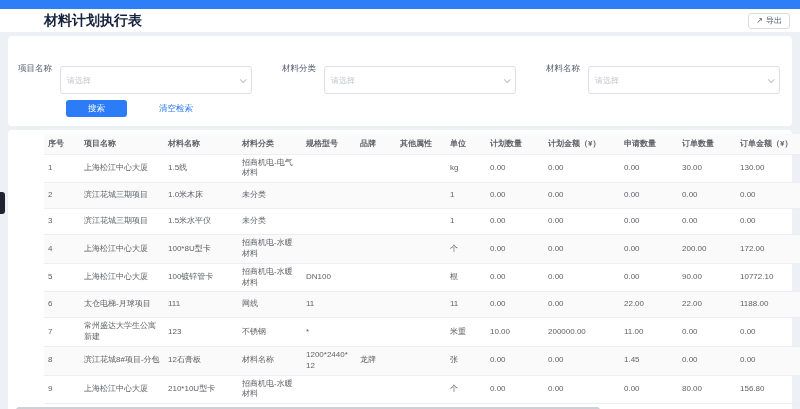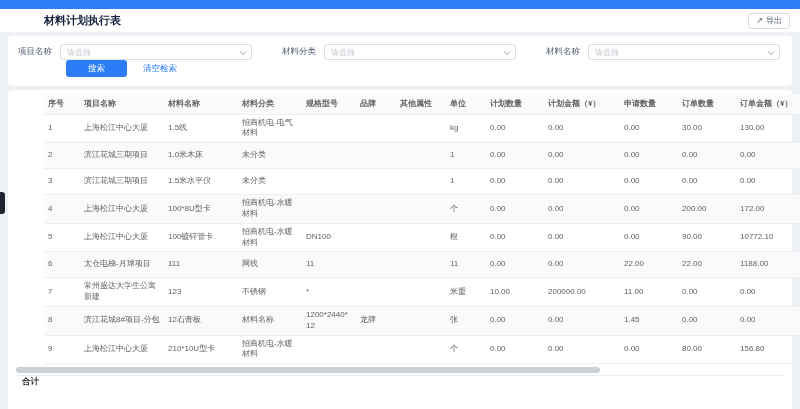--- a/index.html
+++ b/index.html
@@ -1,32 +1,32 @@
 <!DOCTYPE html>
 <html><head>
 <meta charset="utf-8">
 <style>
   * { margin:0; padding:0; box-sizing:border-box; }
   html,body { width:800px; height:409px; overflow:hidden; }
   body { font-family:"Liberation Sans","DejaVu Sans",sans-serif; background:#edf0f5; color:#333; position:relative; }
 
   .topstrip { height:9px; background:#2e7ef8; }
   .titlebar { height:23px; background:#fff; display:flex; align-items:center; justify-content:space-between; padding:0 10px 0 44px; }
-  .title { font-size:11px; font-weight:700; color:#17233d; }
+  .title { font-size:14px; font-weight:700; color:#17233d; }
   .export-btn { display:inline-flex; align-items:center; gap:3px; background:#fff; border:1px solid #d9dce3; border-radius:3px; height:16px; padding:0 7px; font-size:8px; color:#515a6e; cursor:pointer; }
   .ic-export { font-size:8px; line-height:1; color:#515a6e; }
 
   .filter-card { margin:4px 8px; background:#fff; border-radius:4px; padding:8px 10px 9px; }
   .filter-row { display:flex; align-items:center; gap:28px; }
   .filter-group { display:flex; align-items:center; gap:8px; flex:1; }
   .filter-label { font-size:8.5px; color:#515a6e; white-space:nowrap; }
-  .select { flex:1; max-width:192px; height:16px; border:1px solid #dcdfe6; border-radius:3px; display:flex; align-items:center; justify-content:space-between; padding:0 6px; background:#fff; cursor:pointer; }
+  .select { flex:1; max-width:192px; height:28px; border:1px solid #dcdfe6; border-radius:3px; display:flex; align-items:center; justify-content:space-between; padding:0 6px; background:#fff; cursor:pointer;margin-top:22px; }
   .placeholder { font-size:8px; color:#c0c4cc; }
   .chevron { width:5px; height:5px; border-right:1px solid #c0c4cc; border-bottom:1px solid #c0c4cc; transform:rotate(45deg) translateY(-1px); flex:none; }
-  .filter-actions { margin-top:0; display:flex; gap:16px; padding-left:48px; }
+  .filter-actions { margin-top:6px; display:flex; gap:32px; padding-left:48px; }
   .btn-primary { background:#2b7cf6; color:#fff; border:none; border-radius:3px; height:17px; padding:0 22px; font-size:8.5px; cursor:pointer; }
   .btn-text { background:none; border:none; color:#2b7cf6; font-size:8.5px; cursor:pointer; padding:0; }
 
   .table-card { margin:0 8px; background:#fff; border-radius:4px; padding:4px 8px 0; }
   table { width:100%; border-collapse:collapse; table-layout:fixed;margin-left:28px; }
   th { background:#fafafa; color:#606266; font-size:8px; font-weight:600; text-align:left; padding:5px 4px; border-bottom:1px solid #ebeef5; line-height:1.2; }
   td { font-size:8px; color:#606266; padding:3px 4px; border-bottom:1px solid #ebeef5; line-height:1.35; word-break:break-all; height:26px; vertical-align:middle; }
   tbody tr:nth-child(even) { background:#fafafa; }
 
   .hscrollbar { height:6px; margin:3px 0 2px; }

